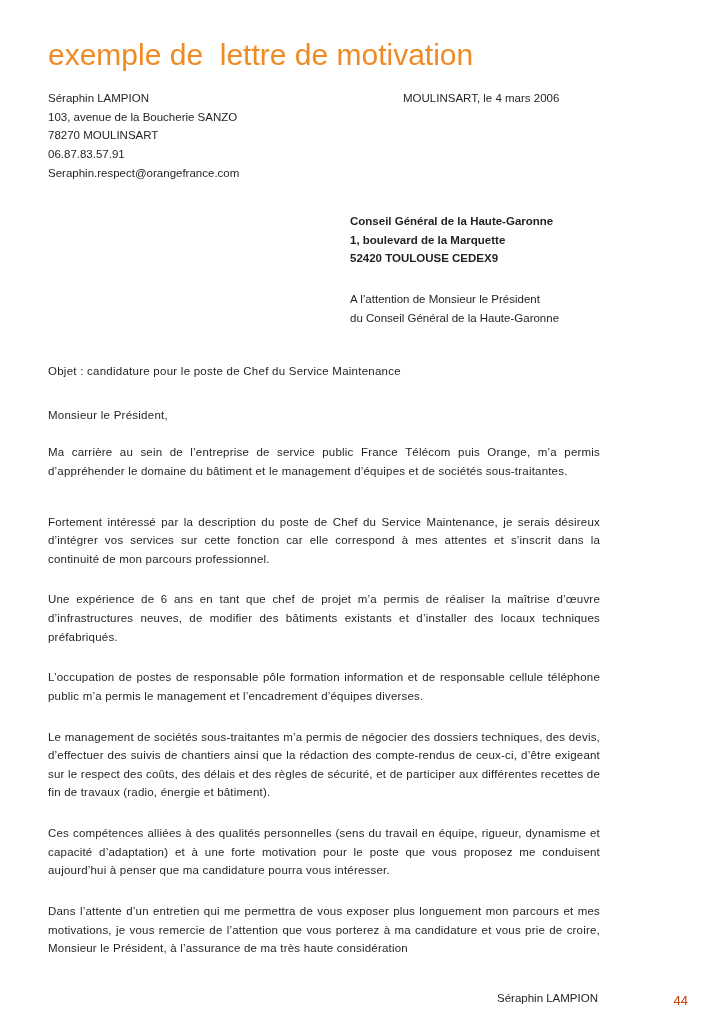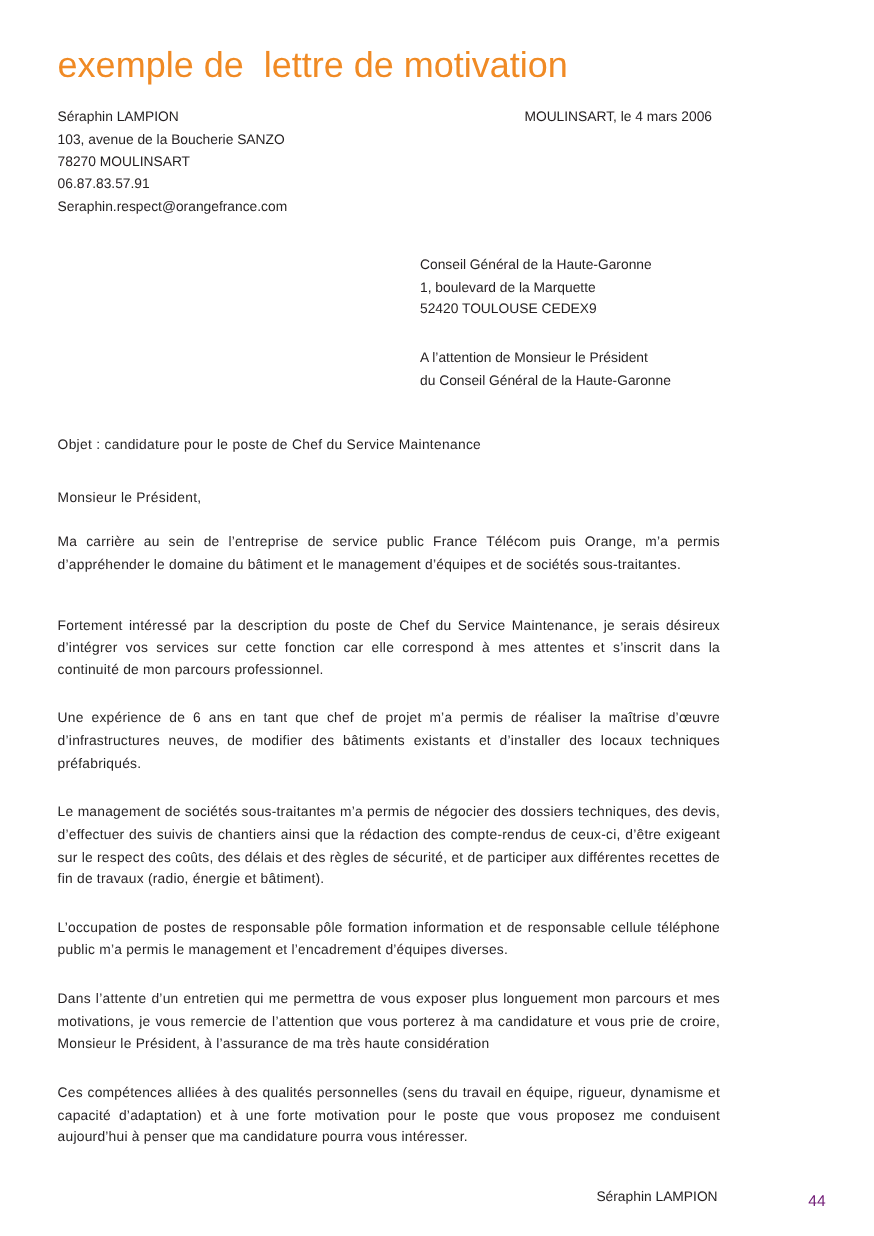--- a/index.html
+++ b/index.html
@@ -43,27 +43,27 @@
     color: #231f20;
     position: relative;
   }
   .sender-block .line { white-space: pre; }
   .city-date {
     position: absolute;
     left: 355px;
     top: 0;
     font-size: 11.5px;
     white-space: pre;
-    margin-left: 34px;
   }
   .recipient-block {
     margin-top: 30px;
     margin-left: 302px;
     font-size: 11.5px;
     line-height: 1.62;
+    font-weight: bold;
   }
   .attention-block {
     margin-top: 22px;
     margin-left: 302px;
     font-size: 11.5px;
     line-height: 1.62;
   }
   .objet {
     margin-top: 38px;
     font-size: 11.5px;
@@ -86,21 +86,21 @@
     margin-top: 34px;
     text-align: right;
     font-size: 11.5px;
     padding-right: 2px;
   }
   .page-number {
     position: absolute;
     right: 40px;
     bottom: 22px;
     font-size: 13px;
-    color: #701a75;
+    color: #c2410c;
   }
 </style>
 </head>
 <body>
 
 <div class="page">
   <div class="content">
 
     <h1 class="doc-title">exemple de  lettre de motivation</h1>
 
@@ -124,22 +124,22 @@
       <div>du Conseil Général de la Haute-Garonne</div>
     </div>
 
     <div class="objet">Objet : candidature pour le poste de Chef du Service Maintenance</div>
 
     <div class="salutation">Monsieur le Président,</div>
 
     <p class="body-para">Ma carrière au sein de l’entreprise de service public France Télécom puis Orange, m’a permis d’appréhender le domaine du bâtiment et le management d’équipes et de sociétés sous-traitantes.</p>
     <p class="body-para first">Fortement intéressé par la description du poste de Chef du Service Maintenance,  je serais désireux d’intégrer vos services sur cette fonction car elle correspond à mes attentes et s’inscrit dans la continuité de mon parcours professionnel.</p>
     <p class="body-para">Une expérience de 6 ans en tant que chef de projet m’a permis de réaliser la maîtrise d’œuvre d’infrastructures neuves, de modifier des bâtiments existants et d’installer des locaux techniques préfabriqués.</p>
+    <p class="body-para">L’occupation de postes de responsable pôle formation information et de responsable cellule téléphone public m’a permis le management et l’encadrement d’équipes diverses.</p>
     <p class="body-para">Le management de sociétés sous-traitantes m’a permis de négocier des dossiers techniques, des devis, d’effectuer des suivis de chantiers ainsi que la rédaction des compte-rendus de ceux-ci, d’être exigeant sur le respect des coûts, des délais et des règles de sécurité, et de participer aux différentes recettes de fin de travaux (radio, énergie et bâtiment).</p>
-    <p class="body-para">L’occupation de postes de responsable pôle formation information et de responsable cellule téléphone public m’a permis le management et l’encadrement d’équipes diverses.</p>
+    <p class="body-para">Ces compétences alliées à des qualités personnelles (sens du travail en équipe, rigueur, dynamisme et capacité d’adaptation) et à une forte motivation pour le poste que vous proposez me conduisent aujourd’hui à penser que ma candidature pourra vous intéresser.</p>
     <p class="body-para">Dans l’attente d’un entretien qui me permettra de vous exposer plus longuement mon parcours et mes motivations, je vous remercie de l’attention que vous porterez à ma candidature et vous prie de croire, Monsieur le Président, à l’assurance de ma très haute considération</p>
-    <p class="body-para">Ces compétences alliées à des qualités personnelles (sens du travail en équipe, rigueur, dynamisme et capacité d’adaptation) et à une forte motivation pour le poste que vous proposez me conduisent aujourd’hui à penser que ma candidature pourra vous intéresser.</p>
 
     <div class="signature">Séraphin LAMPION</div>
   </div>
 
   <div class="page-number">44</div>
 </div>
 
 </body></html>

